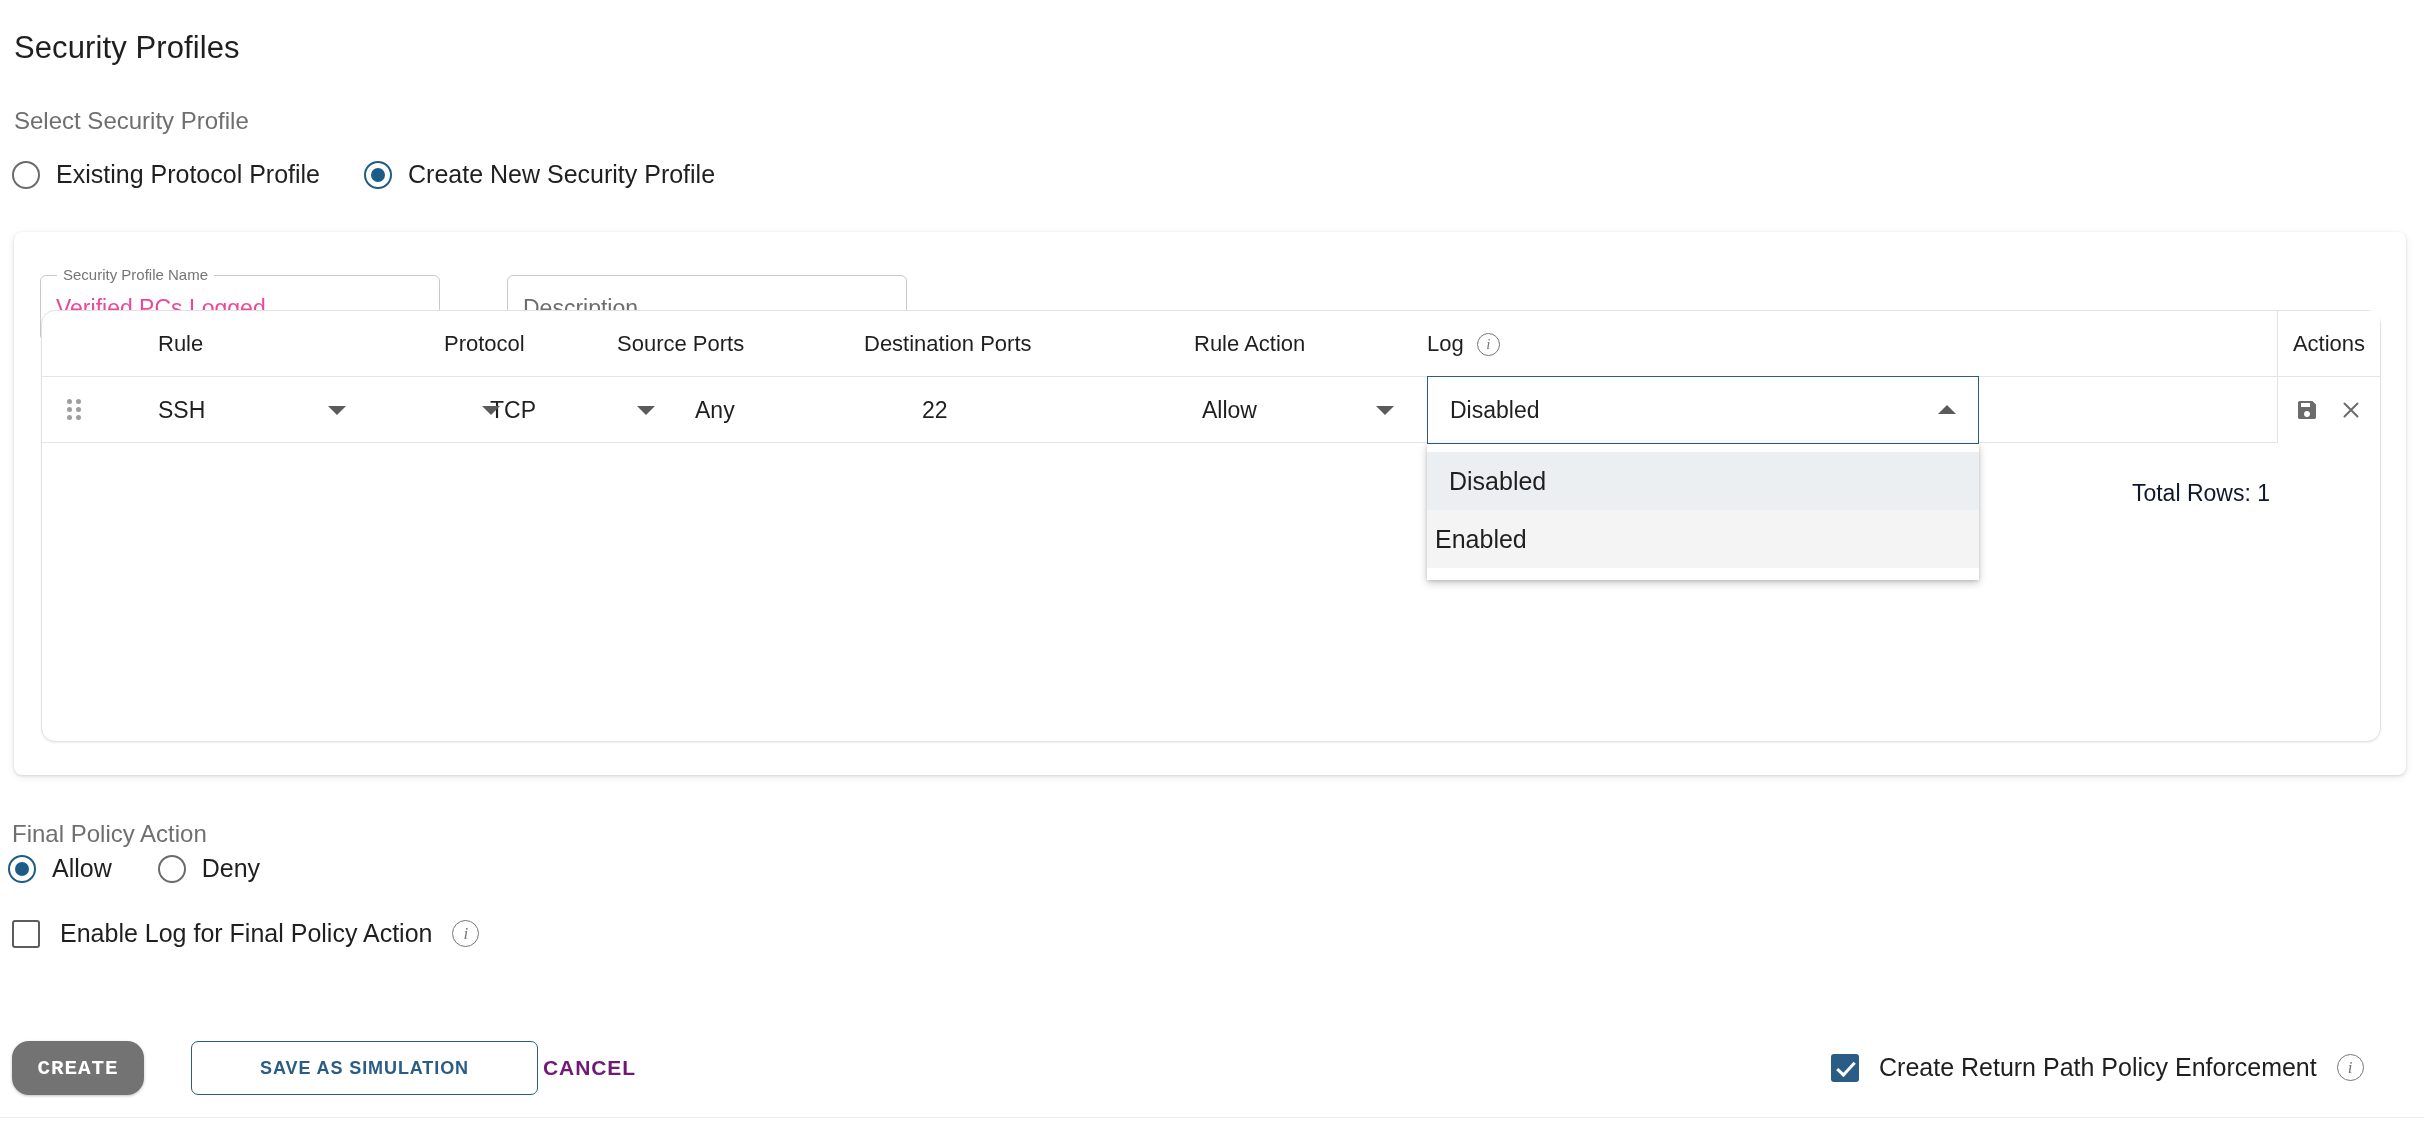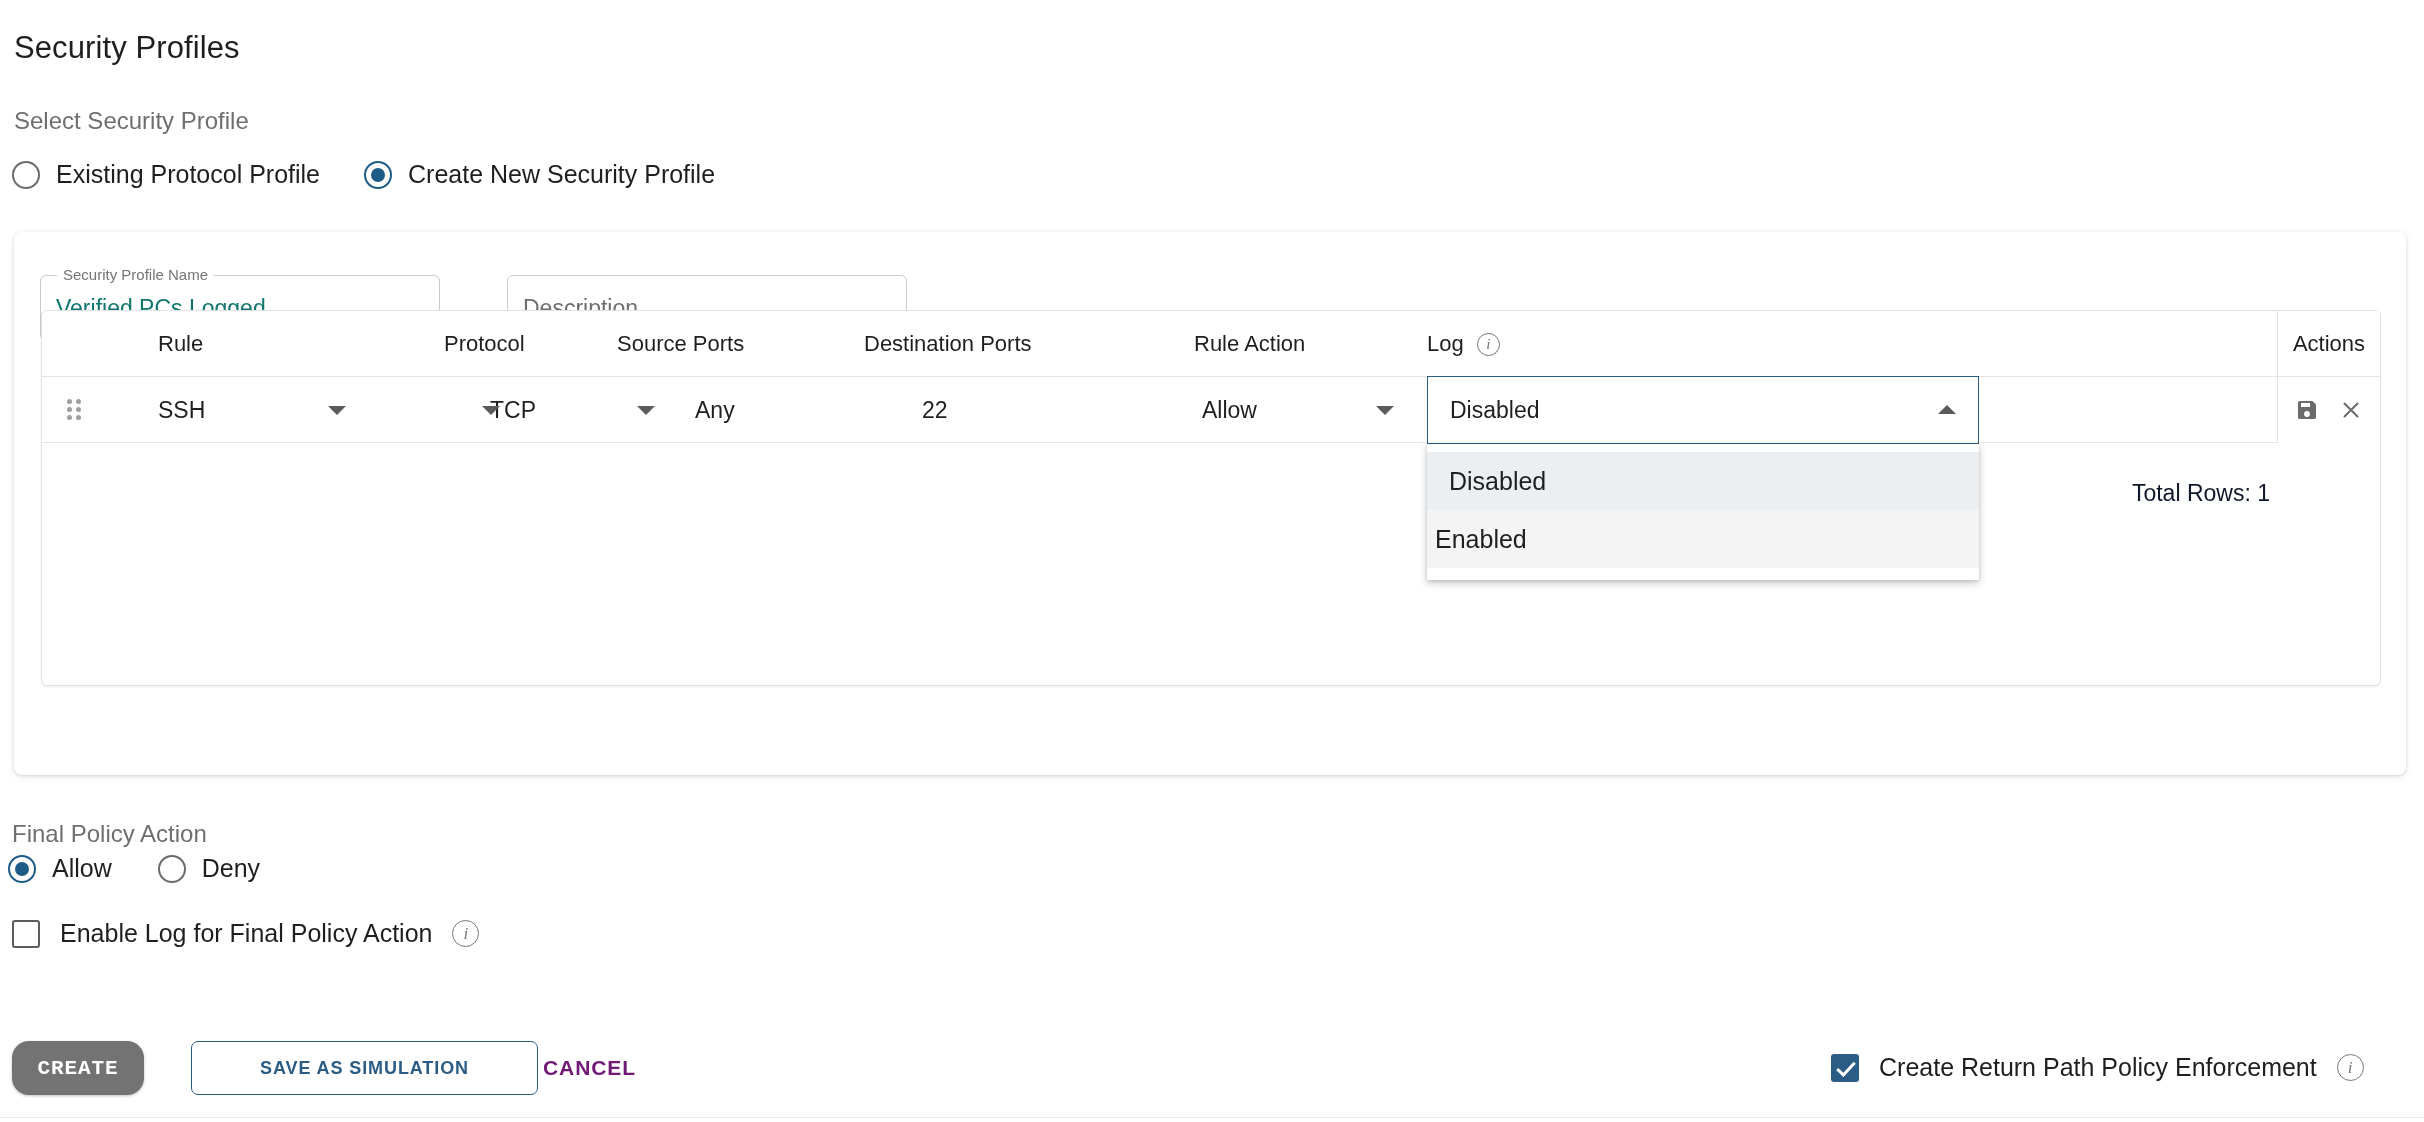--- a/index.html
+++ b/index.html
@@ -92,21 +92,21 @@
     font-size: 15px;
     color: #757575;
     line-height: 20px;
     white-space: nowrap;
   }
   .field-value {
     position: absolute;
     left: 15px; top: 0; right: 12px; bottom: 0;
     display: flex; align-items: center;
     font-size: 23px;
-    color: #0f766e;
+    color: #ec4899;
   }
   .field-value.placeholder { color: #6d6d6d; }
 
   
   .rules-title {
     position: absolute;
     left: 26px; top: 125px;
     font-size: 30px;
     font-weight: 400;
     color: #1f1f1f;
@@ -126,24 +126,24 @@
     gap: 14px;
     cursor: pointer;
     font-family: "Liberation Sans", sans-serif;
   }
   .btn-add .plus { font-size: 27px; font-weight: 400; line-height: 1; }
 
   
   .table-wrap {
     position: absolute;
     left: 27px; top: 78px;
-    width: 2340px; height: 376px;
+    width: 2340px; height: 432px;
     background: #fff;
     border: 1px solid #e2e2e2;
-    border-radius: 6px;
+    border-radius: 14px;
     box-shadow: 0 1px 2px rgba(0,0,0,.07);
     overflow: visible;
   }
   .thead {
     position: relative;
     height: 66px;
     border-bottom: 1px solid #e4e4e4;
   }
   .th {
     position: absolute;

